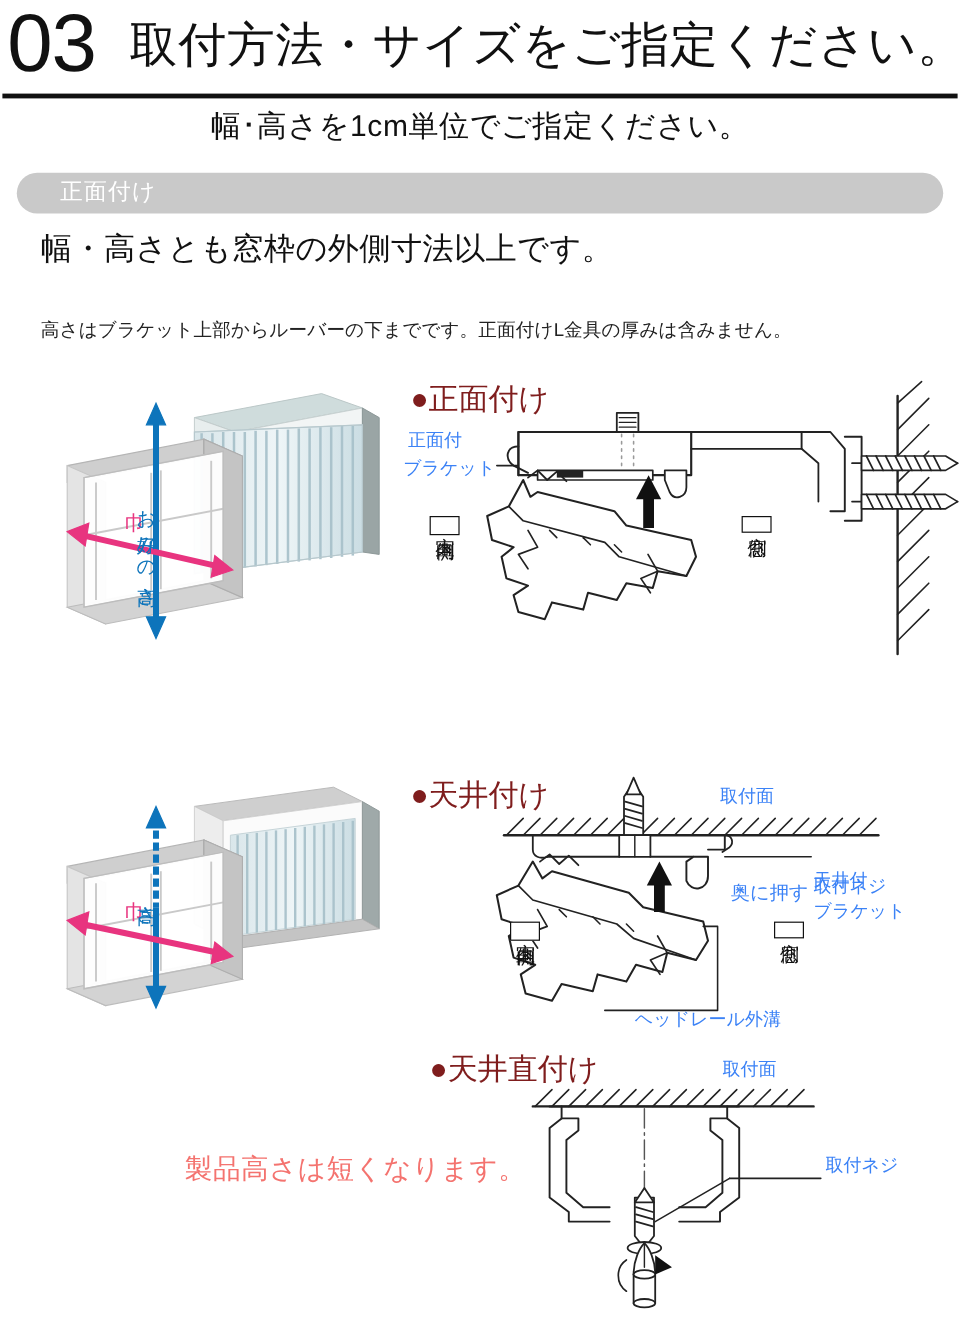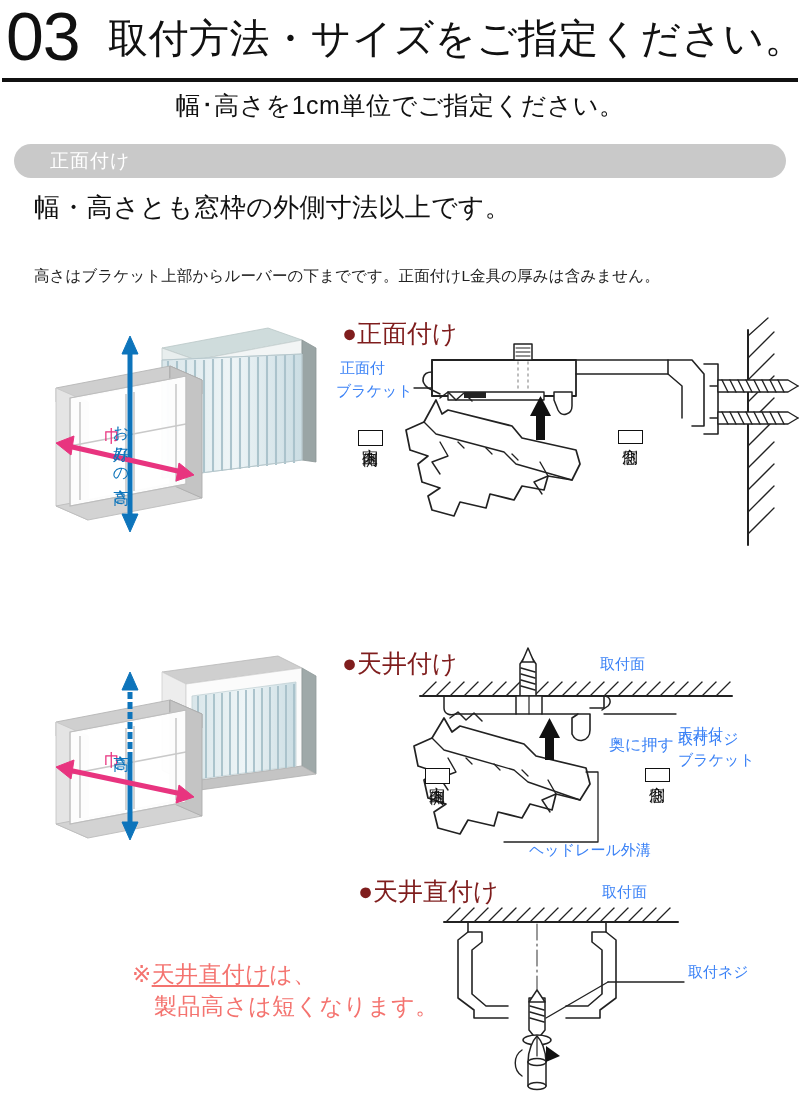--- a/index.html
+++ b/index.html
@@ -451,19 +451,16 @@
         <ellipse cx="197" cy="172" rx="9" ry="3.5" fill="#fff"></ellipse>
         <ellipse cx="197" cy="196" rx="9" ry="3.5" fill="#fff"></ellipse>
 
         <path d="M182,160 C173,166 173,180 182,186" stroke-width="1.4"></path>
       </g>
       <polygon points="206,156 220,166 206,172" fill="#111" stroke="none"></polygon>
     </g>
   </svg>
 
   <div class="warn">
-    <div class="warn-l1">
-      <span>※</span><span class="u">天井直付け</span><span>は、</span>
-    </div>
     <div class="warn-l3">製品高さは短くなります。</div>
   </div>
 
 </div>
 
 </body></html>

